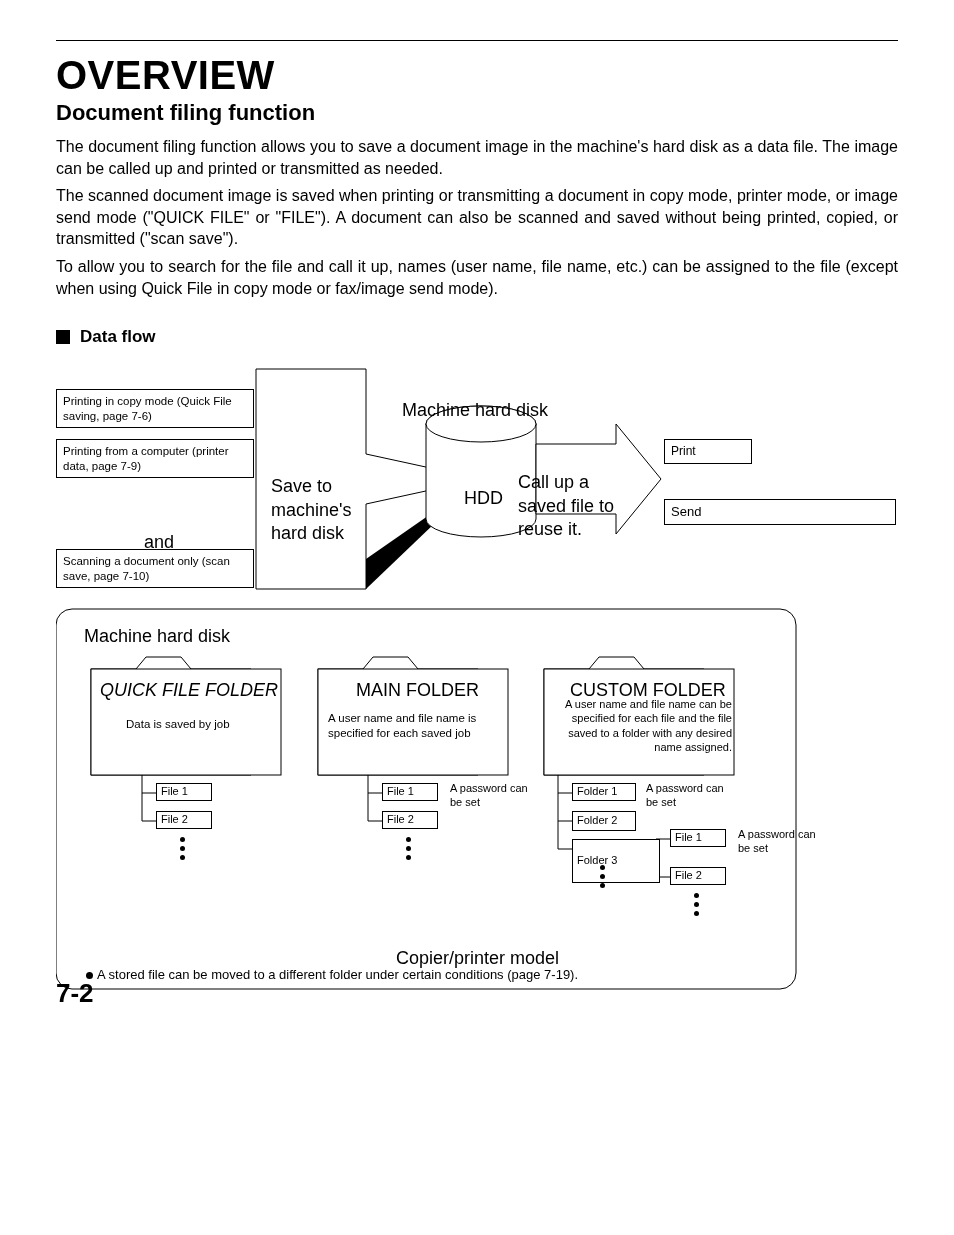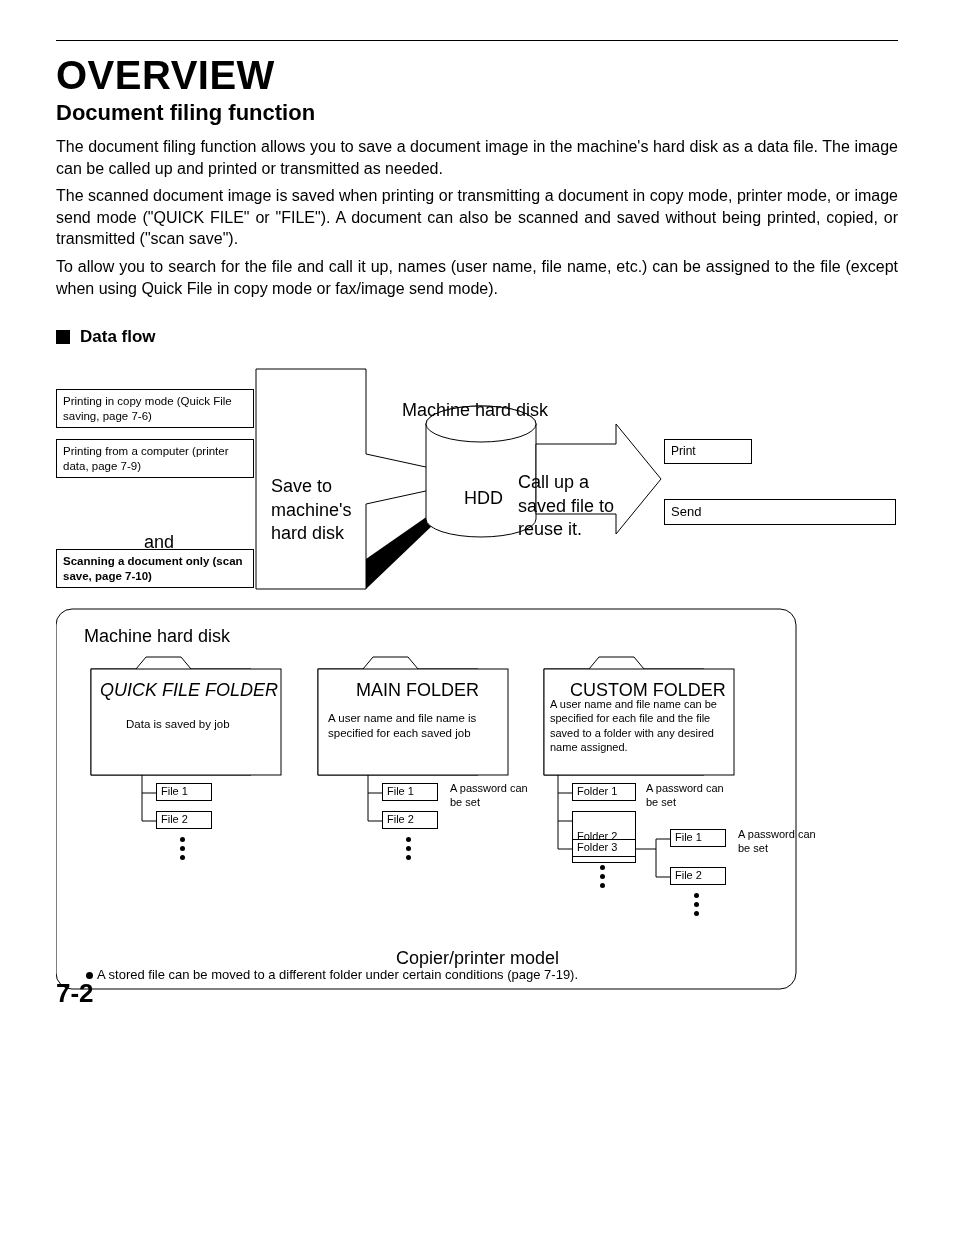--- a/index.html
+++ b/index.html
@@ -123,21 +123,21 @@
       <ellipse cx="425" cy="65" rx="55" ry="18" fill="#fff" stroke="#000"></ellipse>
       <path d="M370 65 L370 160 A55 18 0 0 0 480 160 L480 65" fill="#fff" stroke="#000"></path>
       <ellipse cx="425" cy="65" rx="55" ry="18" fill="#fff" stroke="#000"></ellipse>
 
       <polygon points="480,85 560,85 560,65 605,120 560,175 560,155 480,155" fill="#fff" stroke="#000"></polygon>
     </svg>
 
     <div class="box small" style="left:0;top:30px;width:198px;">Printing in copy mode (Quick File saving, page 7-6)</div>
     <div class="box small" style="left:0;top:80px;width:198px;">Printing from a computer (printer data, page 7-9)</div>
     <div class="label" style="left:88px;top:172px;">and</div>
-    <div class="box small" style="left:0;top:190px;width:198px;font-weight:bold;">Scanning a document only (scan save, page 7-10)</div>
+    <div class="box small" style="left:0;top:190px;width:198px;">Scanning a document only (scan save, page 7-10)</div>
 
     <div class="label" style="left:215px;top:116px;width:120px;">Save to machine's hard disk</div>
     <div class="label" style="left:346px;top:40px;">Machine hard disk</div>
     <div class="label" style="left:408px;top:128px;">HDD</div>
     <div class="label" style="left:462px;top:112px;width:120px;">Call up a saved file to reuse it.</div>
 
     <div class="box" style="left:608px;top:80px;width:88px;">Print</div>
     <div class="box" style="left:608px;top:140px;width:232px;">
       <div style="font-size:13px;">Send</div>
     </div>
@@ -191,24 +191,24 @@
     <div class="box tiny" style="left:326px;top:424px;width:56px;padding:1px 4px;">File 1</div>
     <div class="box tiny" style="left:326px;top:452px;width:56px;padding:1px 4px;">File 2</div>
     <div class="label tiny" style="left:394px;top:422px;width:90px;">A password can be set</div>
     <div class="dots" style="left:350px;top:478px;">
         <span class="d"></span>
         <span class="d"></span>
         <span class="d"></span>
       </div>
 
     <div class="label" style="left:514px;top:320px;">CUSTOM FOLDER</div>
-    <div class="label tiny" style="left:494px;top:338px;width:182px;">A user name and file name can be specified for each file and the file saved to a folder with any desired name assigned.</div>
+    <div class="label tiny" style="left:494px;top:338px;width:182px;text-align:right;">A user name and file name can be specified for each file and the file saved to a folder with any desired name assigned.</div>
     <div class="box tiny" style="left:516px;top:424px;width:64px;padding:1px 4px;">Folder 1</div>
-    <div class="box tiny" style="left:516px;top:452px;width:64px;padding:18px 4px;">Folder 2</div>
-    <div class="box tiny" style="left:516px;top:480px;width:64px;padding:1px 4px;">Folder 3</div>
+    <div class="box tiny" style="left:516px;top:452px;width:64px;padding:2px 4px;">Folder 2</div>
+    <div class="box tiny" style="left:516px;top:480px;width:88px;padding:14px 4px;">Folder 3</div>
     <div class="label tiny" style="left:590px;top:422px;width:90px;">A password can be set</div>
     <div class="dots" style="left:544px;top:506px;">
         <span class="d"></span>
         <span class="d"></span>
         <span class="d"></span>
       </div>
 
     <div class="box tiny" style="left:614px;top:470px;width:56px;padding:1px 4px;">File 1</div>
     <div class="box tiny" style="left:614px;top:508px;width:56px;padding:1px 4px;">File 2</div>
     <div class="label tiny" style="left:682px;top:468px;width:90px;">A password can be set</div>

